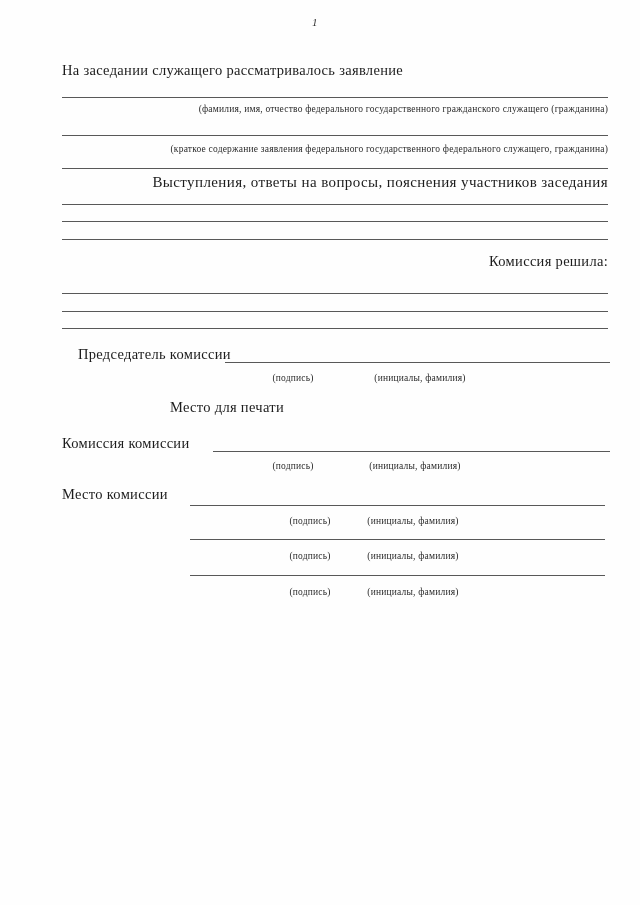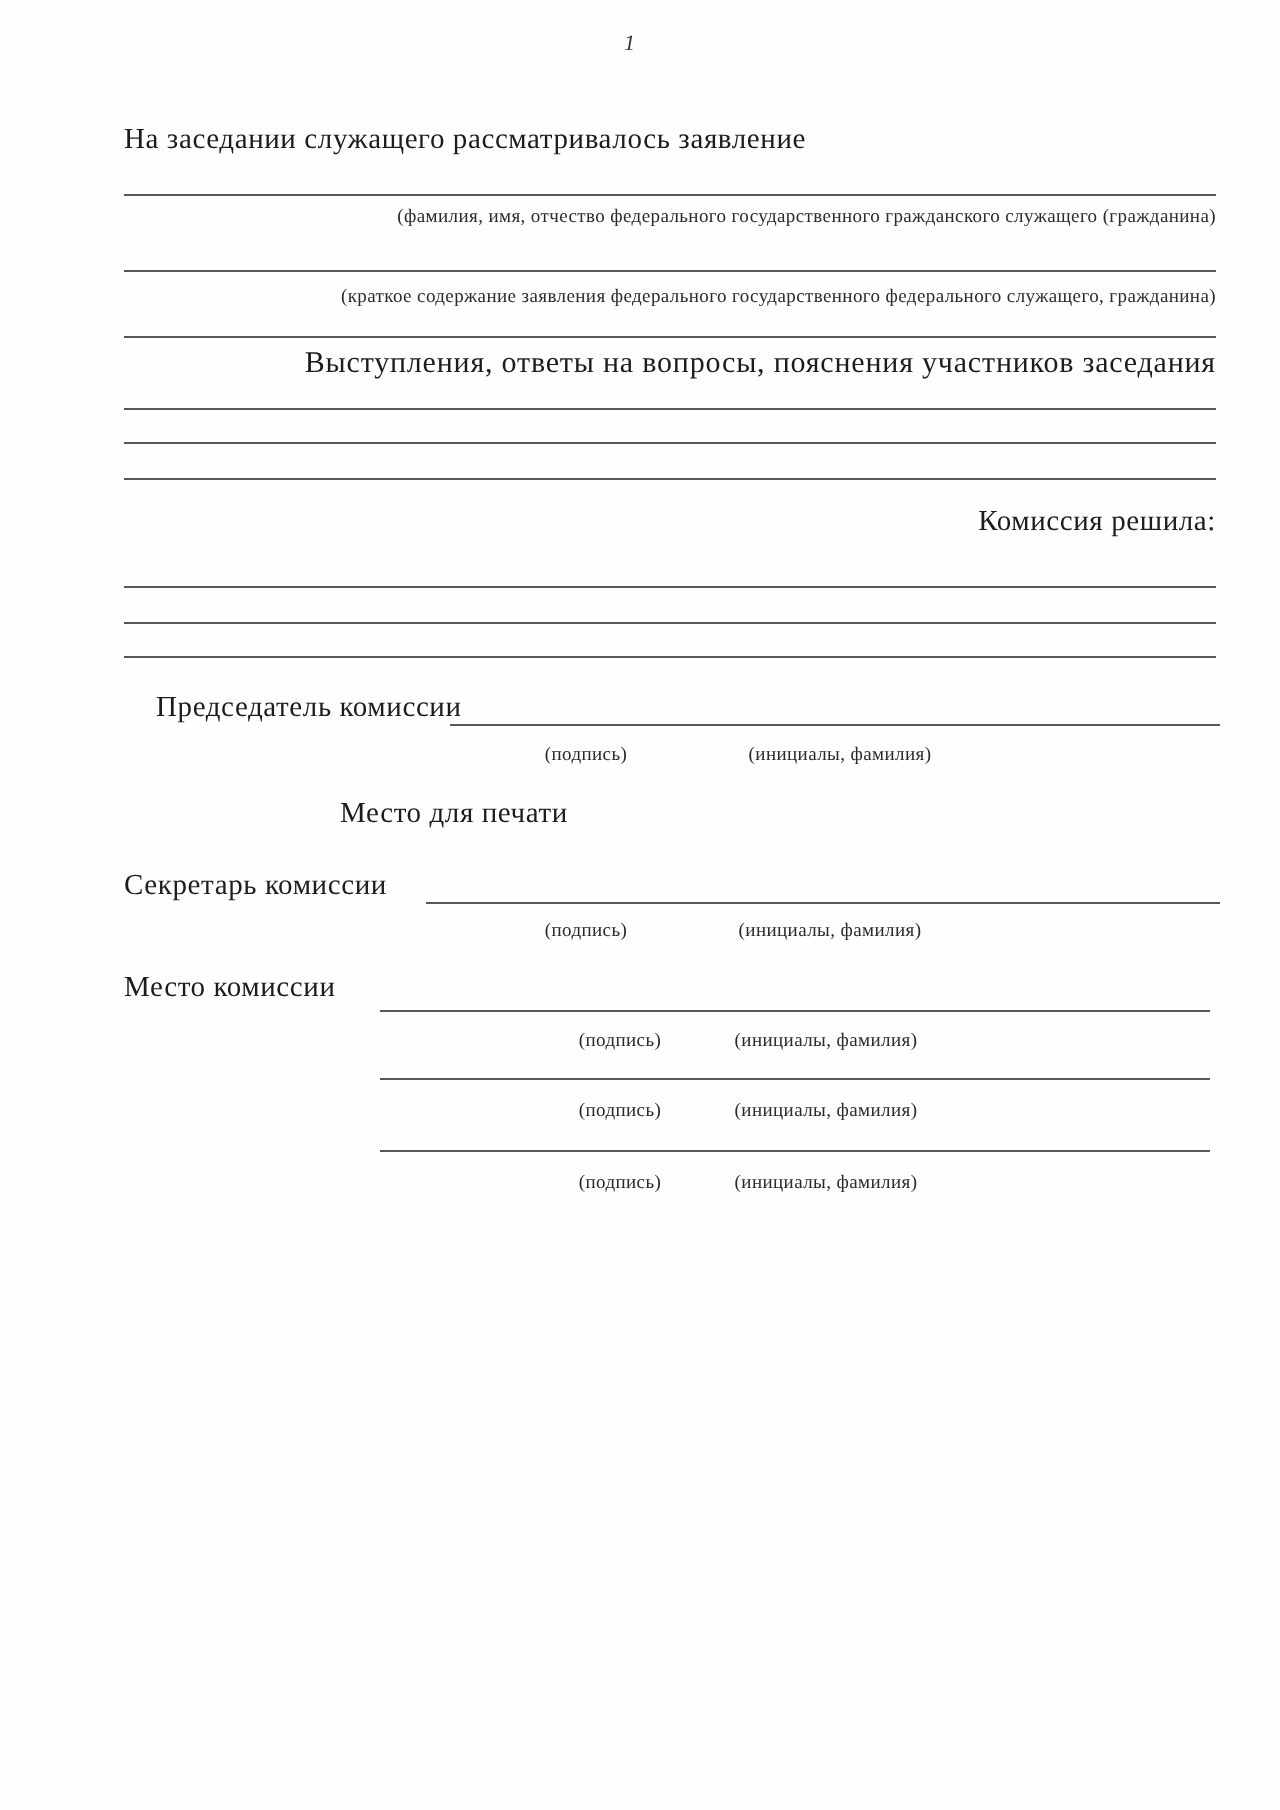--- a/index.html
+++ b/index.html
@@ -135,21 +135,21 @@
   <div class="rule r8"></div>
   <div class="rule r9"></div>
 
   <div class="abs body-text chairman-label">Председатель комиссии</div>
   <div class="sig-line chairman-line"></div>
   <div class="caption cap-ch-sign">(подпись)</div>
   <div class="caption cap-ch-init">(инициалы, фамилия)</div>
 
   <div class="abs body-text stamp-label">Место для печати</div>
 
-  <div class="abs body-text secretary-label">Секретарь комиссии</div>
+  <div class="abs body-text secretary-label">Комиссия комиссии</div>
   <div class="sig-line secretary-line"></div>
   <div class="caption cap-se-sign">(подпись)</div>
   <div class="caption cap-se-init">(инициалы, фамилия)</div>
 
   <div class="abs body-text members-label">Место комиссии</div>
 
   <div class="sig-line member-line-1"></div>
   <div class="caption cap-m1-sign">(подпись)</div>
   <div class="caption cap-m1-init">(инициалы, фамилия)</div>
 

